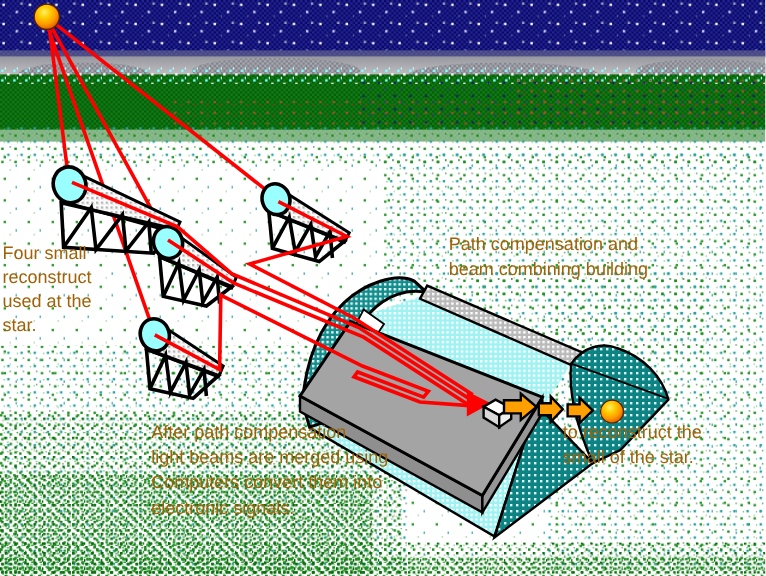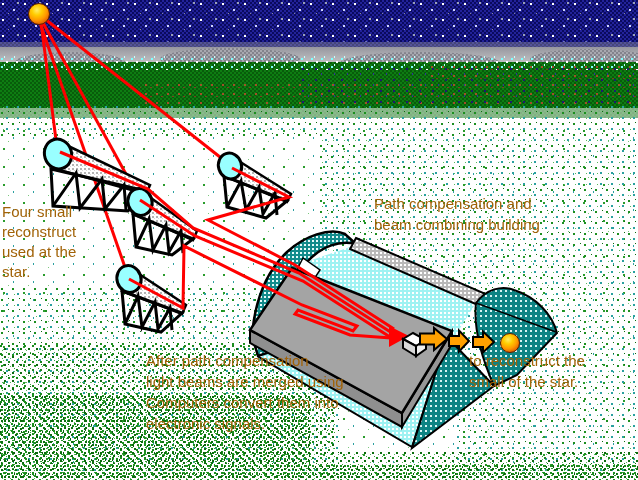--- a/index.html
+++ b/index.html
@@ -3,21 +3,21 @@
 <meta charset="utf-8">
 <style>
   html,body{margin:0;padding:0;background:#ffffff;}
   .stage{position:relative;width:638px;height:480px;overflow:hidden;background:#fff;
          font-family:"Liberation Sans",sans-serif;}
   .stage svg{position:absolute;left:0;top:0;}
   .lbl{position:absolute;color:#a16207;font-size:15px;line-height:21px;white-space:nowrap;}
   .lbl span{display:block;}
   #lbl-telescopes{left:2px;top:202px;line-height:20px;}
   #lbl-building{left:374px;top:193px;}
-  #lbl-processing{left:126px;top:350px;margin-left:20px;}
+  #lbl-processing{left:126px;top:350px;}
   #lbl-computers{left:469px;top:350px;}
 </style>
 </head>
 <body>
 
 <div class="stage">
 <svg width="638" height="480" viewBox="0 0 638 480">
   <defs>
     <pattern id="skyCk" width="4" height="4" patternUnits="userSpaceOnUse">
       <rect width="4" height="4" fill="#22229a"></rect>

